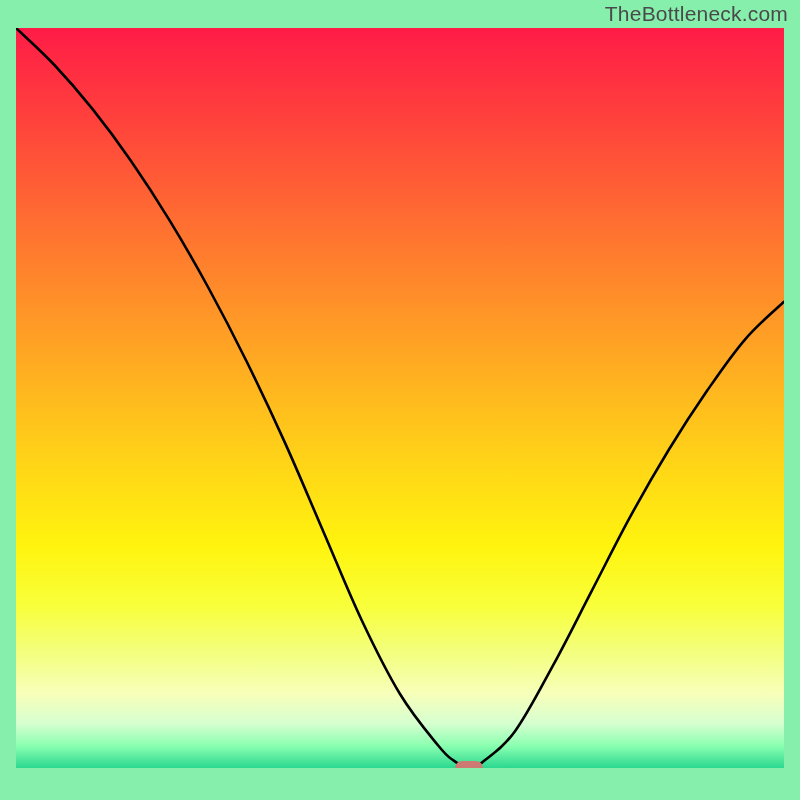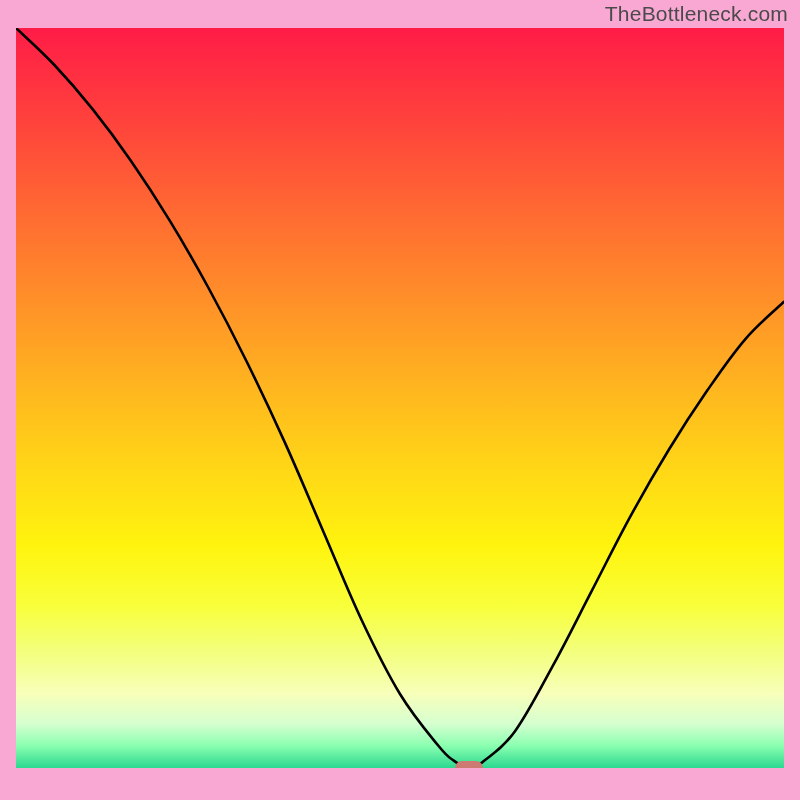--- a/index.html
+++ b/index.html
@@ -8,21 +8,21 @@
     width: 800px;
     height: 800px;
     background: #000;
     overflow: hidden;
     font-family: Arial, Helvetica, sans-serif;
   }
   .frame {
     position: relative;
     width: 800px;
     height: 800px;
-    background: #f9a8d4;
+    background: #86efac;
   }
   .watermark {
     position: absolute;
     top: 2px;
     right: 12px;
     color: #4a4a4a;
     font-size: 21px;
     font-weight: 400;
     letter-spacing: 0.2px;
     z-index: 3;

